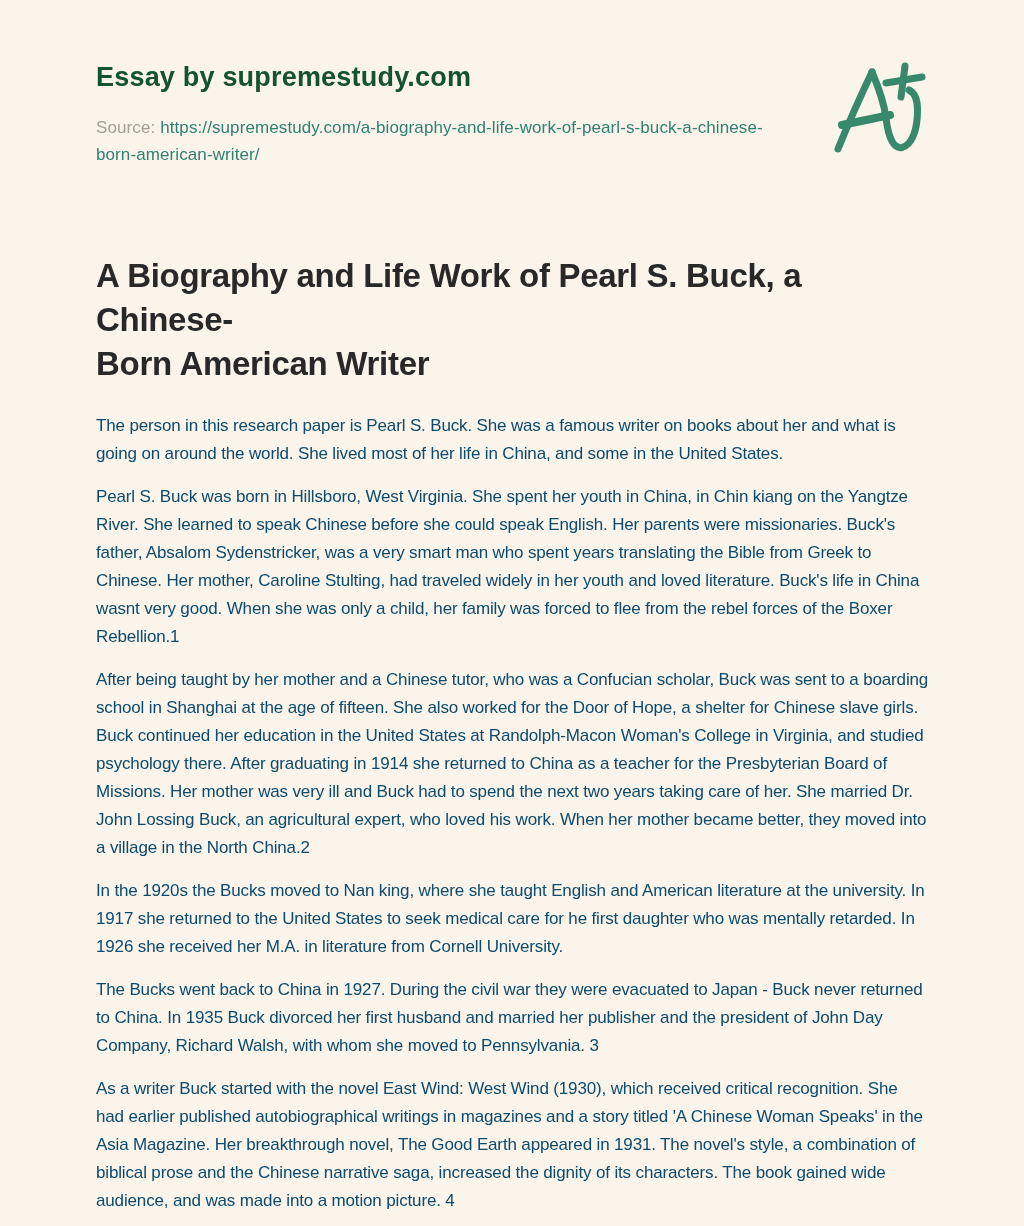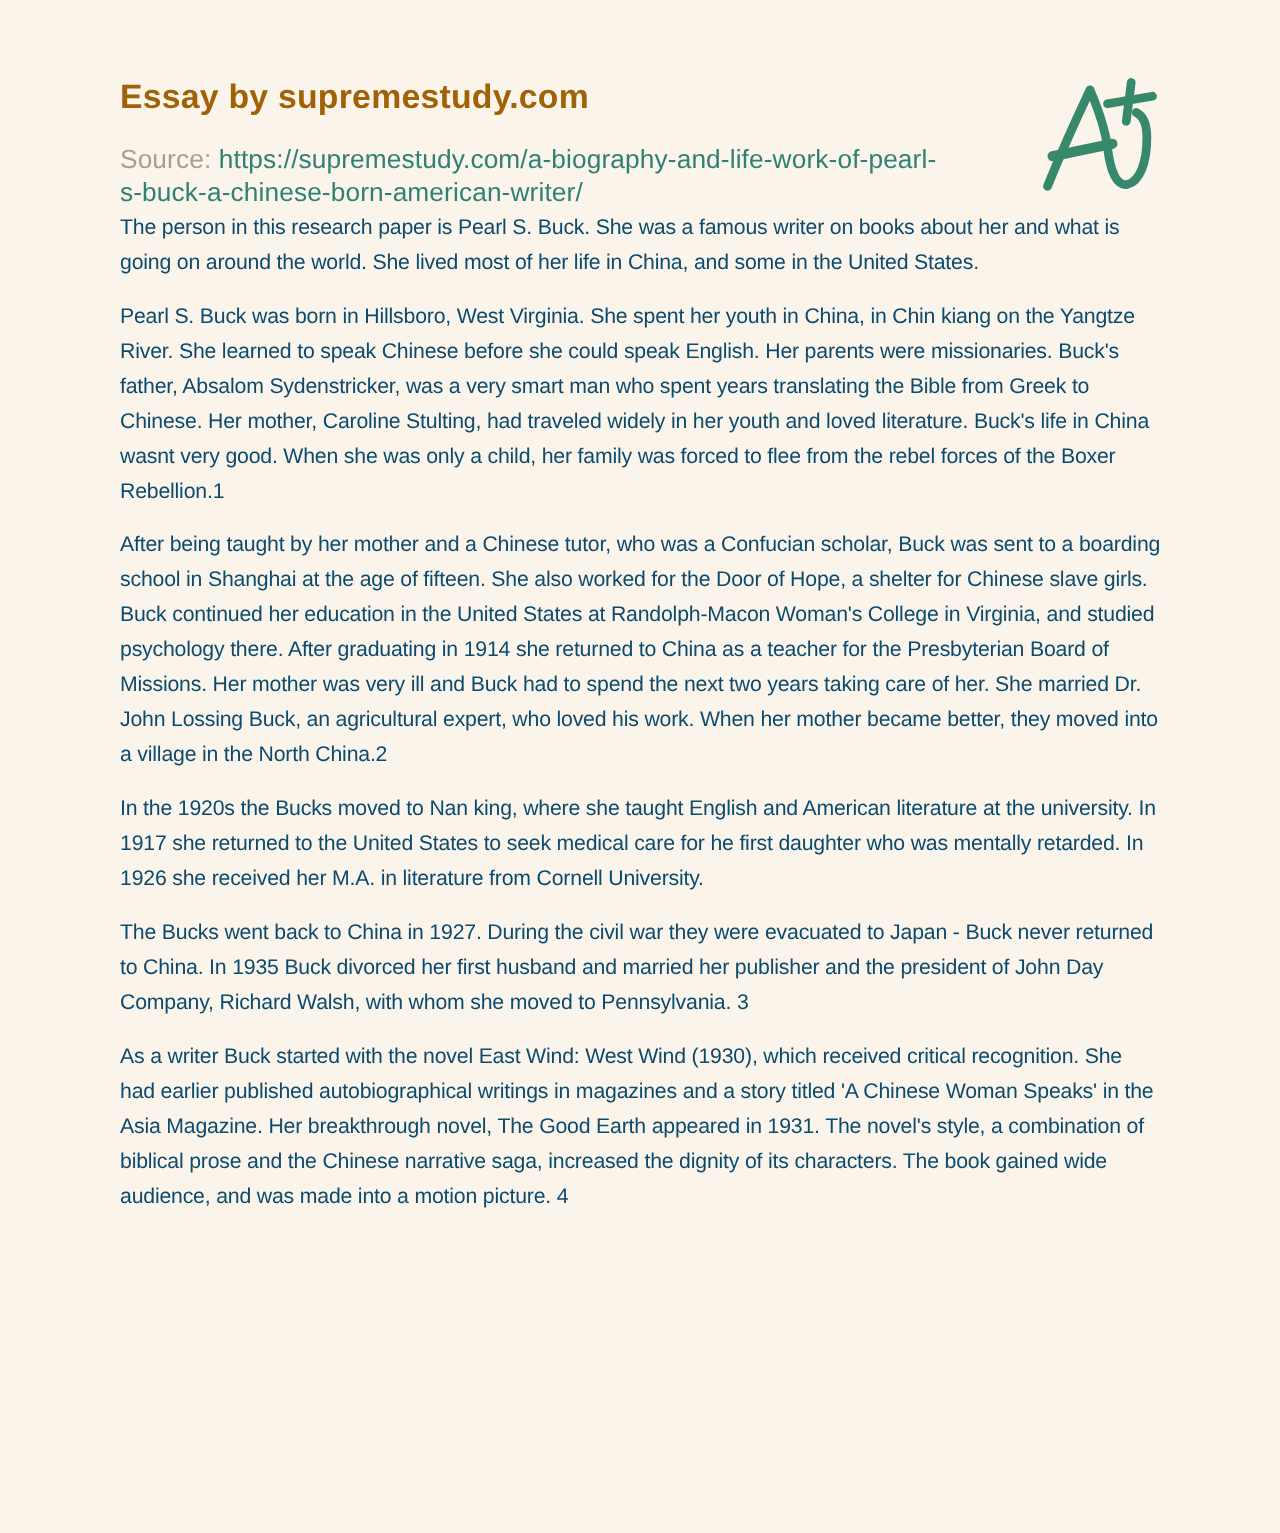--- a/index.html
+++ b/index.html
@@ -21,25 +21,25 @@
   .header {
     display: flex;
     justify-content: space-between;
     align-items: flex-start;
   }
   .site-title {
     margin: 0 0 21px 0;
     font-size: 27px;
     font-weight: 700;
     letter-spacing: 0.2px;
-    color: #a16207;
+    color: #14532d;
   }
   .source {
     margin: 0;
-    font-size: 21px;
+    font-size: 17px;
     line-height: 27px;
     max-width: 670px;
     letter-spacing: 0.1px;
   }
   .source-label { color: #a39f98; }
   .source-url {
     color: #2f8173;
     text-decoration: none;
     font-weight: 500;
     overflow-wrap: break-word;
@@ -94,20 +94,22 @@
         <path d="M16 65 L64 55" stroke-width="8"></path>
 
         <path d="M79 6 L75 37"></path>
 
         <path d="M60 23 L96 17"></path>
       </svg>
     </div>
   </header>
 
   <article>
+    <h2 class="essay-title">A Biography and Life Work of Pearl S. Buck, a Chinese-
+Born American Writer</h2>
 
     <p class="para">The person in this research paper is Pearl S. Buck. She was a famous writer on books about her and what is going on around the world. She lived most of her life in China, and some in the United States.</p>
     <p class="para">Pearl S. Buck was born in Hillsboro, West Virginia. She spent her youth in China, in Chin kiang on the Yangtze River. She learned to speak Chinese before she could speak English. Her parents were missionaries. Buck's father, Absalom Sydenstricker, was a very smart man who spent years translating the Bible from Greek to Chinese. Her mother, Caroline Stulting, had traveled widely in her youth and loved literature. Buck's life in China wasnt very good. When she was only a child, her family was forced to flee from the rebel forces of the Boxer Rebellion.1</p>
     <p class="para">After being taught by her mother and a Chinese tutor, who was a Confucian scholar, Buck was sent to a boarding school in Shanghai at the age of fifteen. She also worked for the Door of Hope, a shelter for Chinese slave girls. Buck continued her education in the United States at Randolph-Macon Woman's College in Virginia, and studied psychology there. After graduating in 1914 she returned to China as a teacher for the Presbyterian Board of Missions. Her mother was very ill and Buck had to spend the next two years taking care of her. She married Dr. John Lossing Buck, an agricultural expert, who loved his work. When her mother became better, they moved into a village in the North China.2</p>
     <p class="para">In the 1920s the Bucks moved to Nan king, where she taught English and American literature at the university. In 1917 she returned to the United States to seek medical care for he first daughter who was mentally retarded. In 1926 she received her M.A. in literature from Cornell University.</p>
     <p class="para">The Bucks went back to China in 1927. During the civil war they were evacuated to Japan - Buck never returned to China. In 1935 Buck divorced her first husband and married her publisher and the president of John Day Company, Richard Walsh, with whom she moved to Pennsylvania. 3</p>
     <p class="para">As a writer Buck started with the novel East Wind: West Wind (1930), which received critical recognition. She had earlier published autobiographical writings in magazines and a story titled 'A Chinese Woman Speaks' in the Asia Magazine. Her breakthrough novel, The Good Earth appeared in 1931. The novel's style, a combination of biblical prose and the Chinese narrative saga, increased the dignity of its characters. The book gained wide audience, and was made into a motion picture. 4</p>
 
   </article>
 

